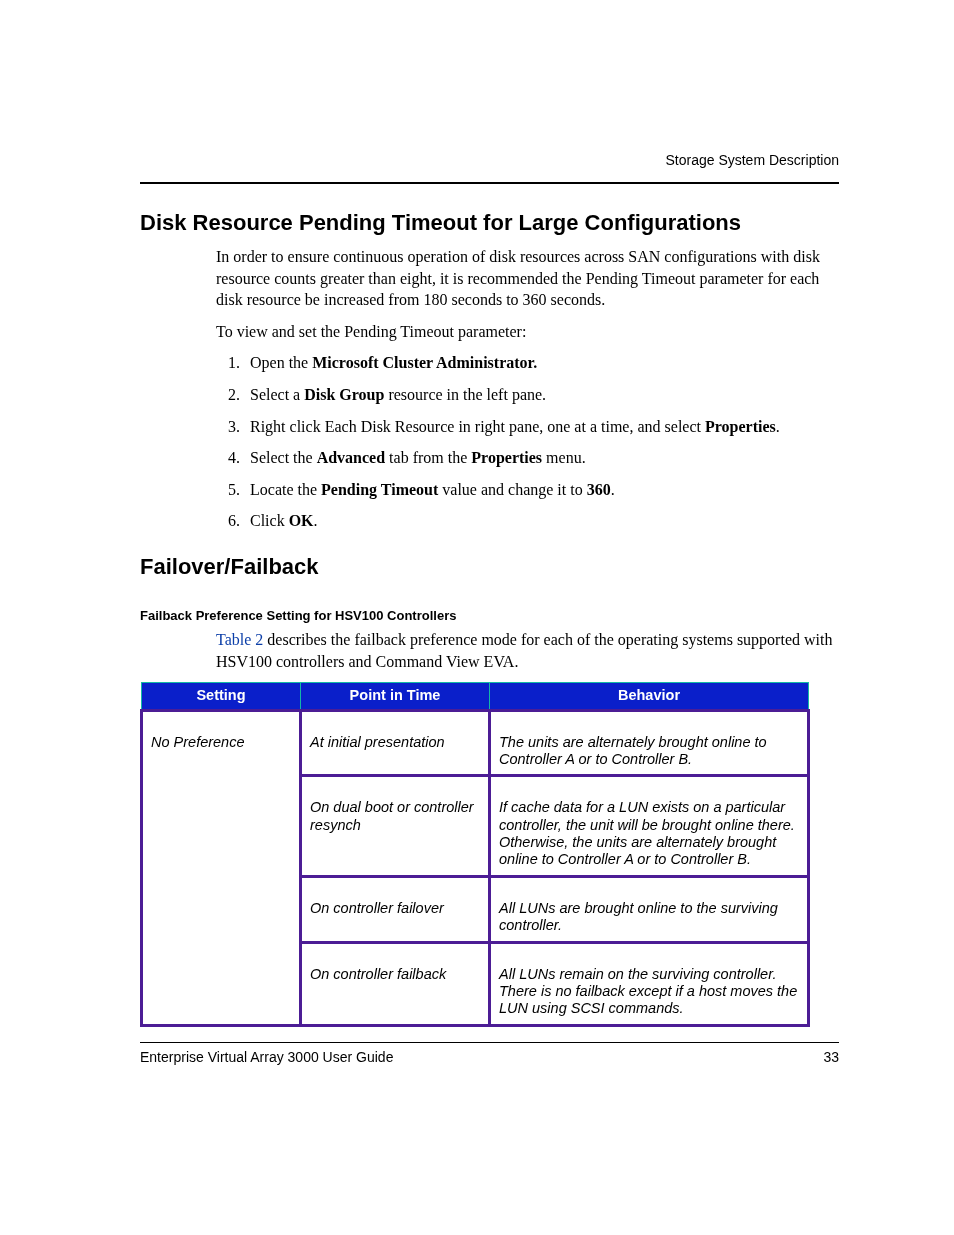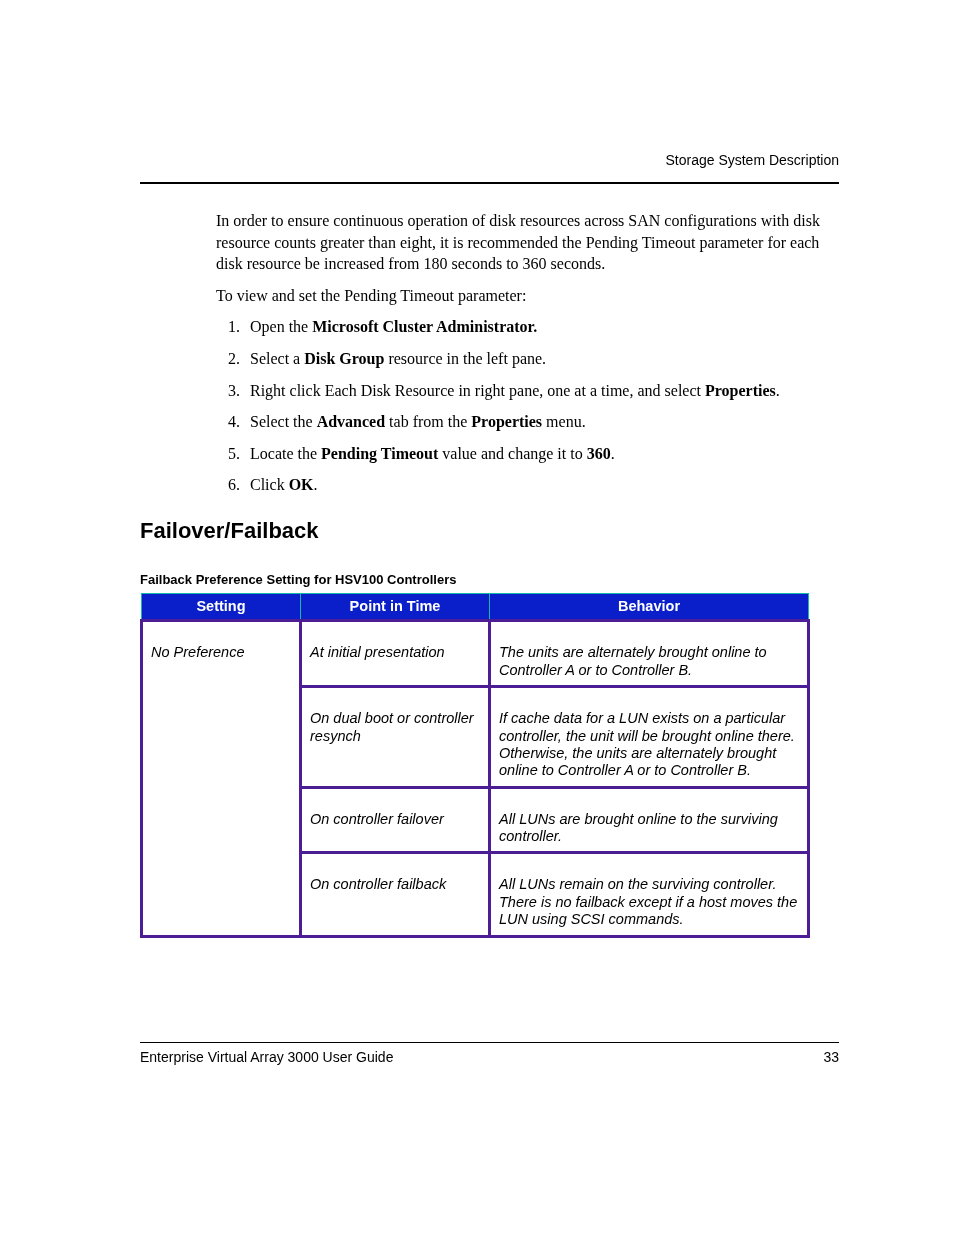--- a/index.html
+++ b/index.html
@@ -113,20 +113,21 @@
 </head>
 <body>
 
 <div class="page">
 
   <div class="running-head">Storage System Description</div>
   <div class="top-rule"></div>
 
   <div class="content">
 
+    <h1 class="section">Disk Resource Pending Timeout for Large Configurations</h1>
 
     <div class="body-block">
       <p>In order to ensure continuous operation of disk resources across SAN configurations with disk resource counts greater than eight, it is recommended the Pending Timeout parameter for each disk resource be increased from 180 seconds to 360 seconds.</p>
       <p>To view and set the Pending Timeout parameter:</p>
 
       <ol class="steps">
         <li>
           <span>Open the </span><span class="b">Microsoft Cluster Administrator.</span>
         </li>
         <li>
@@ -144,20 +145,25 @@
         <li>
           <span>Click </span><span class="b">OK</span><span>.</span>
         </li>
       </ol>
     </div>
 
     <h1 class="section">Failover/Failback</h1>
 
     <h2 class="subsection">Failback Preference Setting for HSV100 Controllers</h2>
 
+    <div class="body-block">
+      <p>
+        <span class="table-link">Table 2</span><span> describes the failback preference mode for each of the operating systems supported with HSV100 controllers and Command View EVA.</span>
+      </p>
+    </div>
 
 
     <table class="settings">
       <thead>
         <tr>
           <th>Setting</th>
           <th>Point in Time</th>
           <th>Behavior</th>
         </tr>
       </thead>

